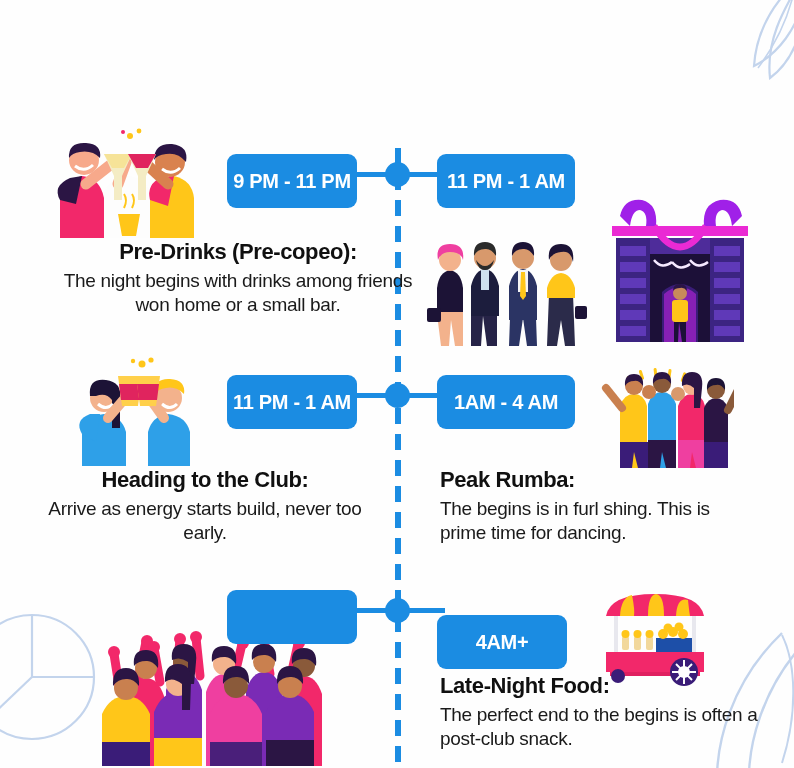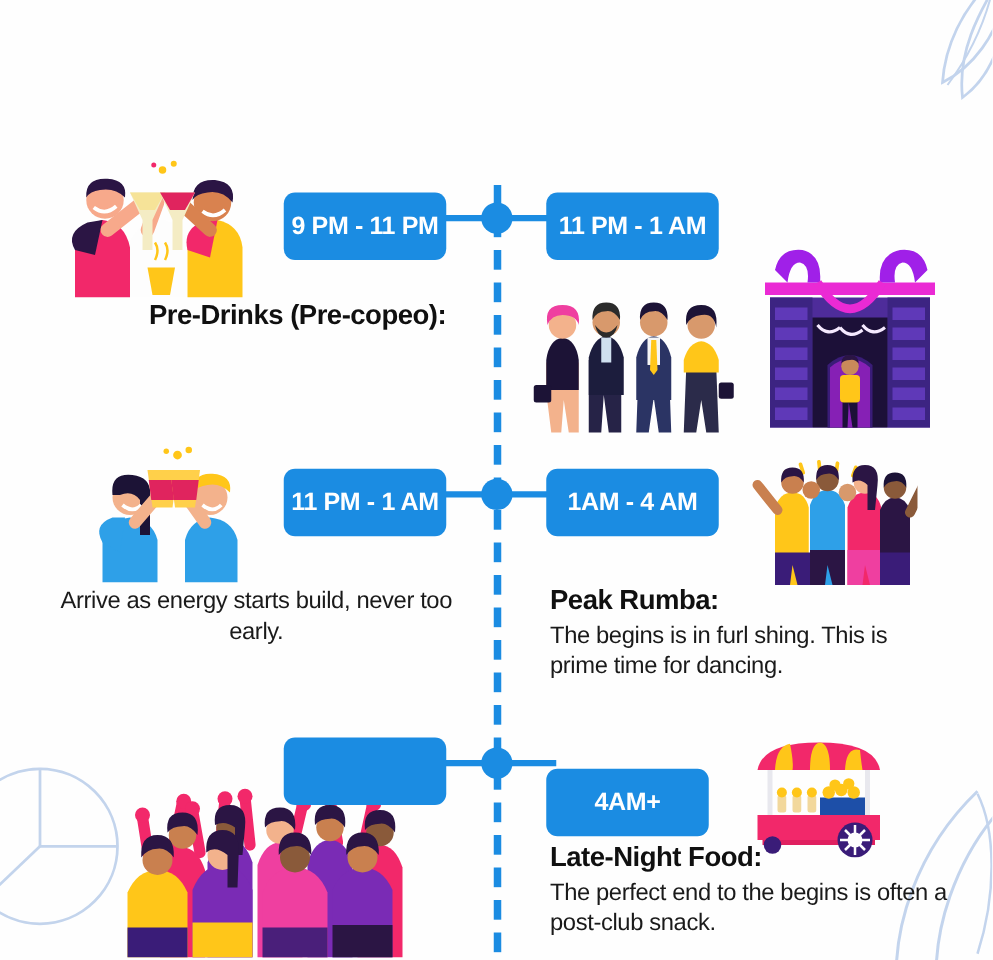--- a/index.html
+++ b/index.html
@@ -194,20 +194,21 @@
     <path d="M76 88 L98 88 L94 110 L80 110 Z" fill="#ffc619"></path>
     <path d="M82 82 q4 -8 0 -14" fill="none" stroke="#ffc619" stroke-width="2"></path>
     <path d="M90 82 q4 -8 0 -14" fill="none" stroke="#ffc619" stroke-width="2"></path>
   </svg>
 
   <div class="time-badge badge-left" id="badge-1l">9 PM - 11 PM</div>
   <div class="time-badge badge-right" id="badge-1r">11 PM - 1 AM</div>
 
   <div class="text-block" id="text-predrinks">
     <div class="block-heading">Pre-Drinks (Pre-copeo):</div>
+    <div class="block-body">The night begins with drinks among friends won home or a small bar.</div>
   </div>
 
   <svg class="illus" id="illus-walking" viewBox="0 0 170 120">
 
     <path d="M12 62 L12 86 L16 118 L24 118 L26 92 L30 118 L38 118 L38 84 L38 62 Z" fill="#f3b28c"></path>
     <path d="M12 60 Q14 44 25 42 Q36 44 38 60 L38 84 L12 84 Z" fill="#1c1336"></path>
     <circle cx="25" cy="32" r="11" fill="#f3b28c"></circle>
     <path d="M13 32 Q10 16 25 16 Q40 16 38 32 Q36 24 25 24 Q16 24 13 32 Z" fill="#ef3fa0"></path>
     <rect x="2" y="80" width="14" height="14" rx="2" fill="#1c1336"></rect>
 
@@ -289,20 +290,21 @@
     <path d="M75 28 L97 28 L95 44 L77 44 Z" fill="#e0245e"></path>
     <circle cx="80" cy="8" r="3.5" fill="#ffc619"></circle>
     <circle cx="89" cy="4" r="2.6" fill="#ffc619"></circle>
     <circle cx="71" cy="5" r="2.2" fill="#ffc619"></circle>
   </svg>
 
   <div class="time-badge badge-left" id="badge-2l">11 PM - 1 AM</div>
   <div class="time-badge badge-right" id="badge-2r">1AM - 4 AM</div>
 
   <div class="text-block" id="text-club">
+    <div class="block-heading">Heading to the Club:</div>
     <div class="block-body">Arrive as energy starts build, never too early.</div>
   </div>
 
   <svg class="illus" id="illus-party" viewBox="0 0 142 100">
     <g fill="#ffc619">
       <rect x="48" y="2" width="3" height="10" rx="1.5" transform="rotate(-18 49 7)"></rect>
       <rect x="62" y="0" width="3" height="11" rx="1.5" transform="rotate(-6 63 5)"></rect>
       <rect x="76" y="1" width="3" height="10" rx="1.5" transform="rotate(8 77 6)"></rect>
       <rect x="90" y="4" width="3" height="10" rx="1.5" transform="rotate(20 91 9)"></rect>
       <rect x="36" y="8" width="3" height="9" rx="1.5" transform="rotate(-28 37 12)"></rect>

